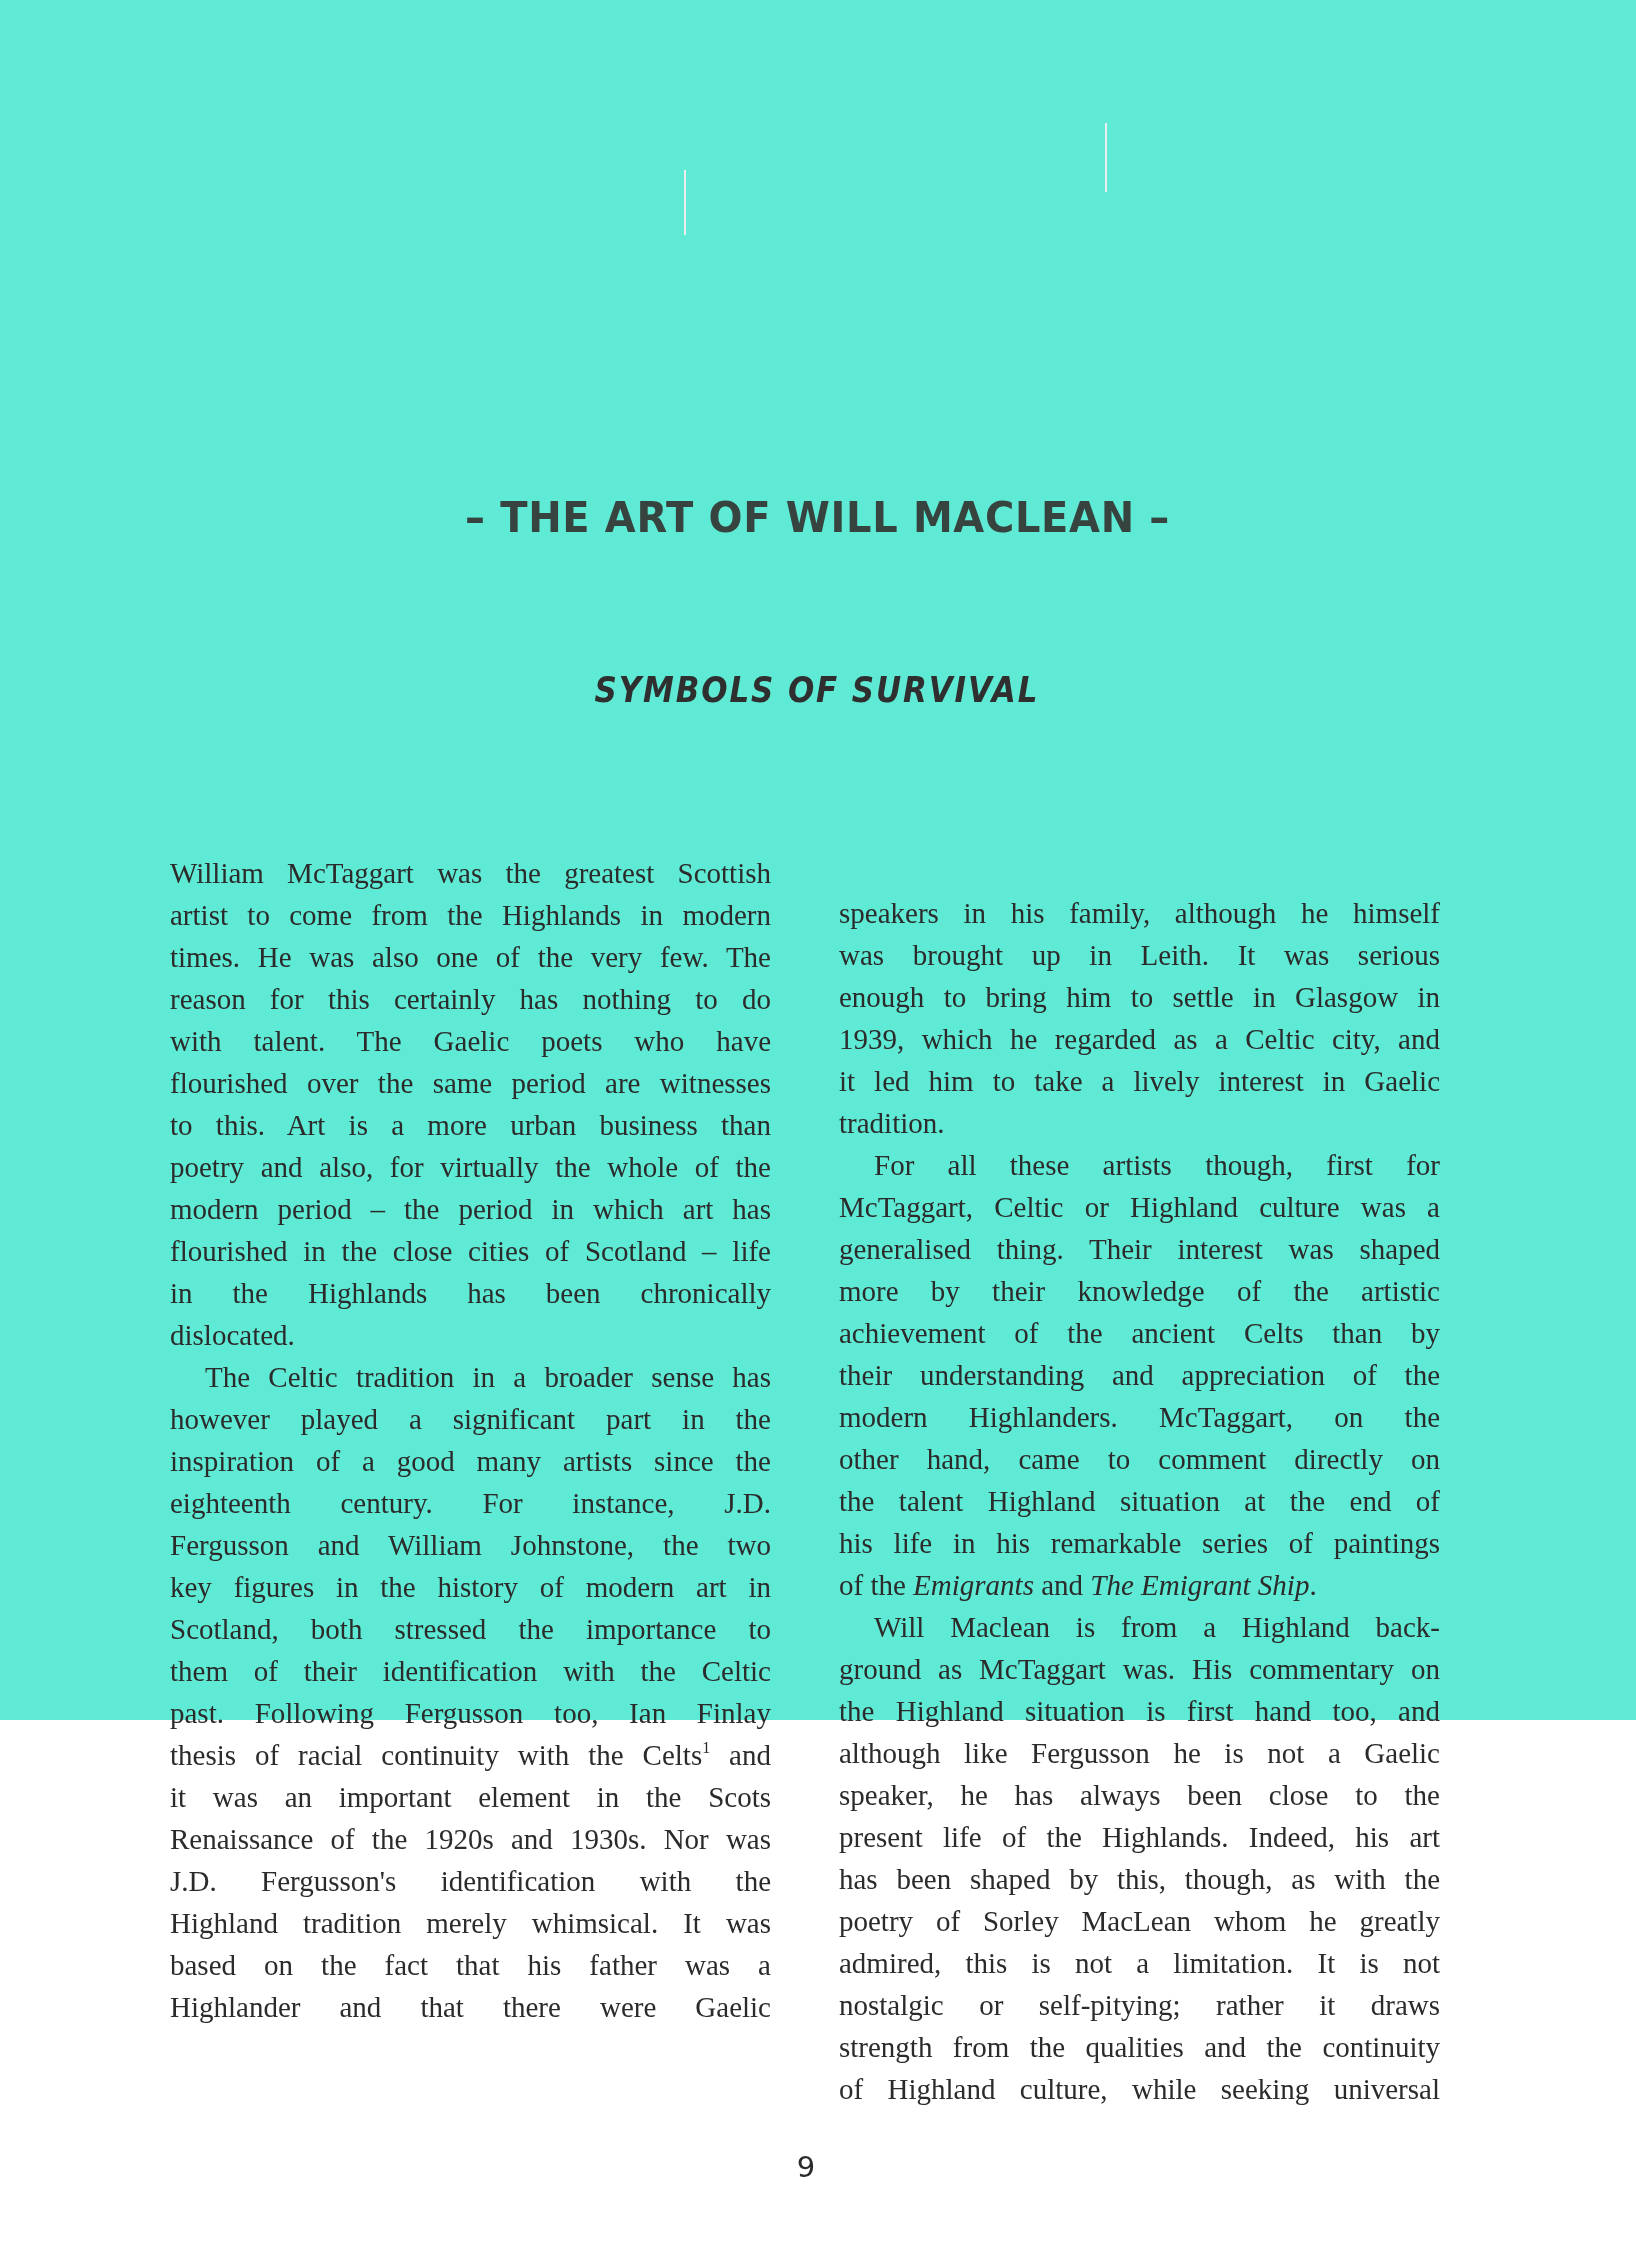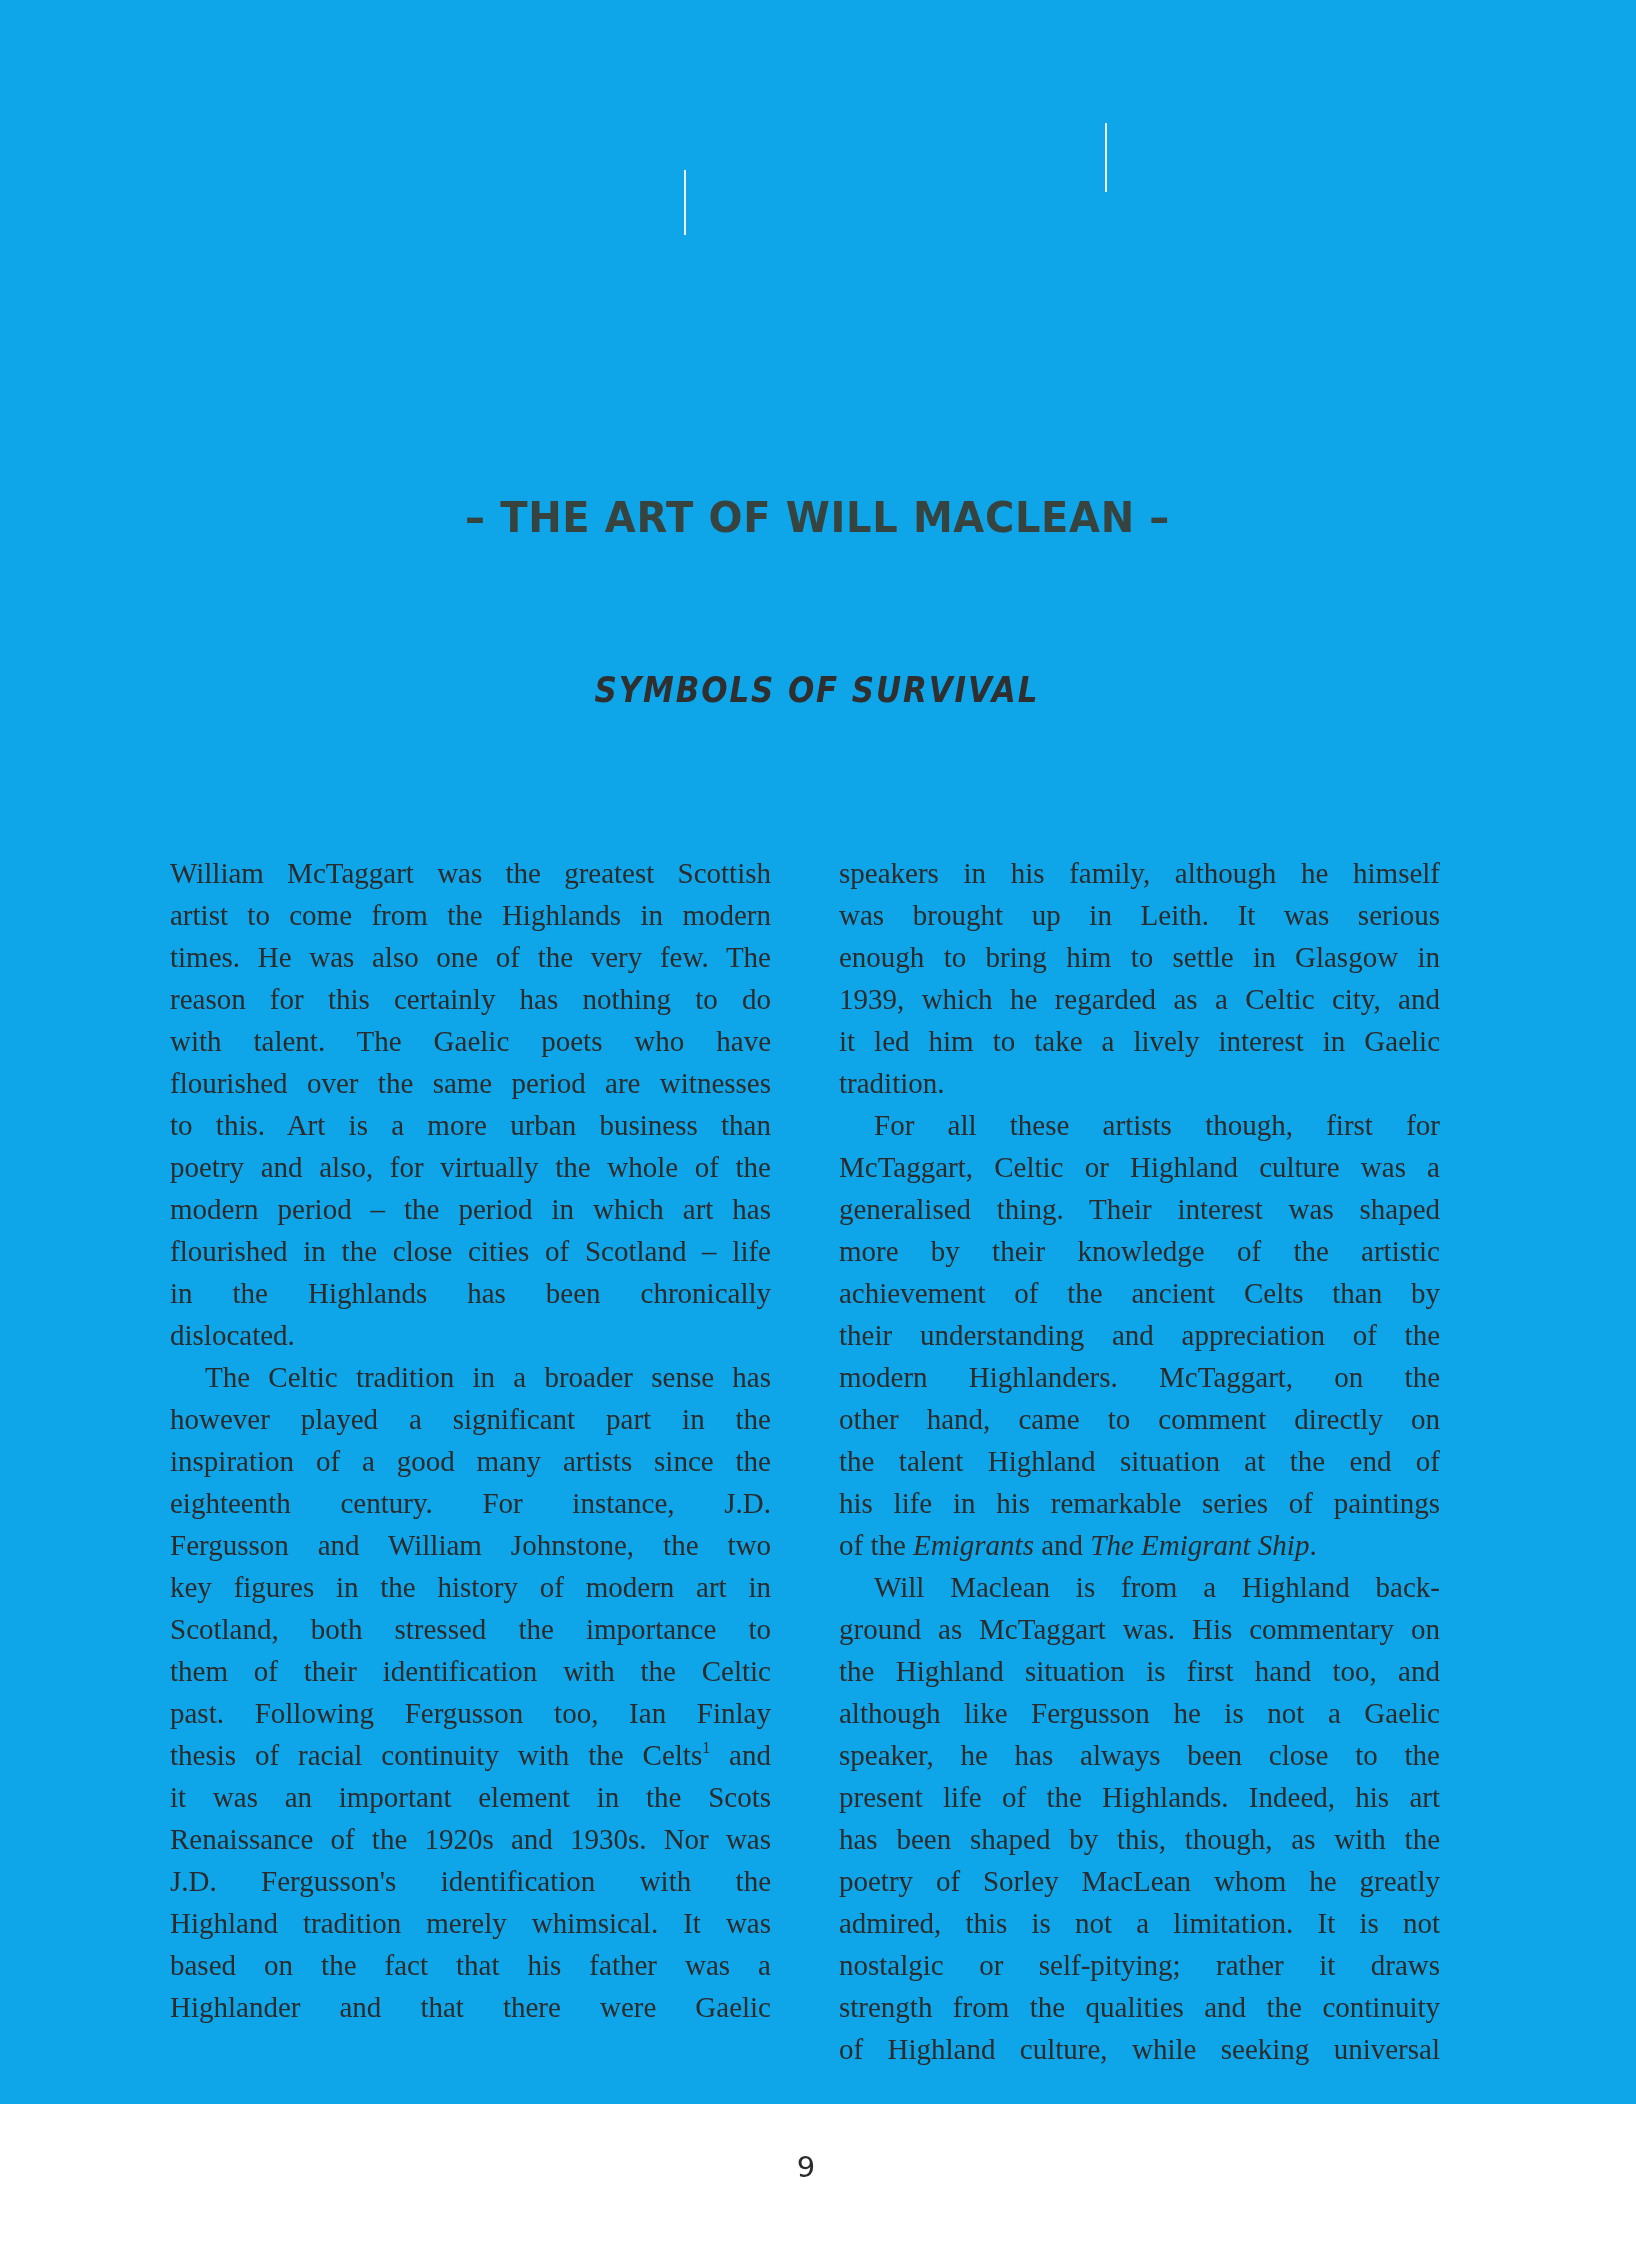--- a/index.html
+++ b/index.html
@@ -10,22 +10,22 @@
     body {
       width: 1637px;
       height: 2261px;
       position: relative;
       overflow: hidden;
     }
     .page {
       position: absolute;
       left: 0; top: 0;
       width: 1637px;
-      height: 2104px;
-      background: #0ea5e9;
+      height: 1720px;
+      background: #5eead4;
     }
     .title {
       position: absolute;
       left: 0;
       width: 1637px;
       top: 459px;
       text-align: center;
       font-family: "DejaVu Sans", sans-serif;
       font-size: 43px;
       letter-spacing: 0.7px;
@@ -54,21 +54,21 @@
     .column {
       position: absolute;
       top: 852px;
       width: 601px;
       font-family: "Liberation Serif", serif;
       font-size: 29px;
       line-height: 42px;
       color: #2b2b2b;
     }
     .col-left { left: 170px; }
-    .col-right { left: 839px; }
+    .col-right { left: 839px; margin-top: 40px; }
     .line {
       display: block;
       height: 42px;
       white-space: nowrap;
       text-align: justify;
       text-align-last: justify;
       overflow: visible;
     }
     .line.last {
       text-align: center;

